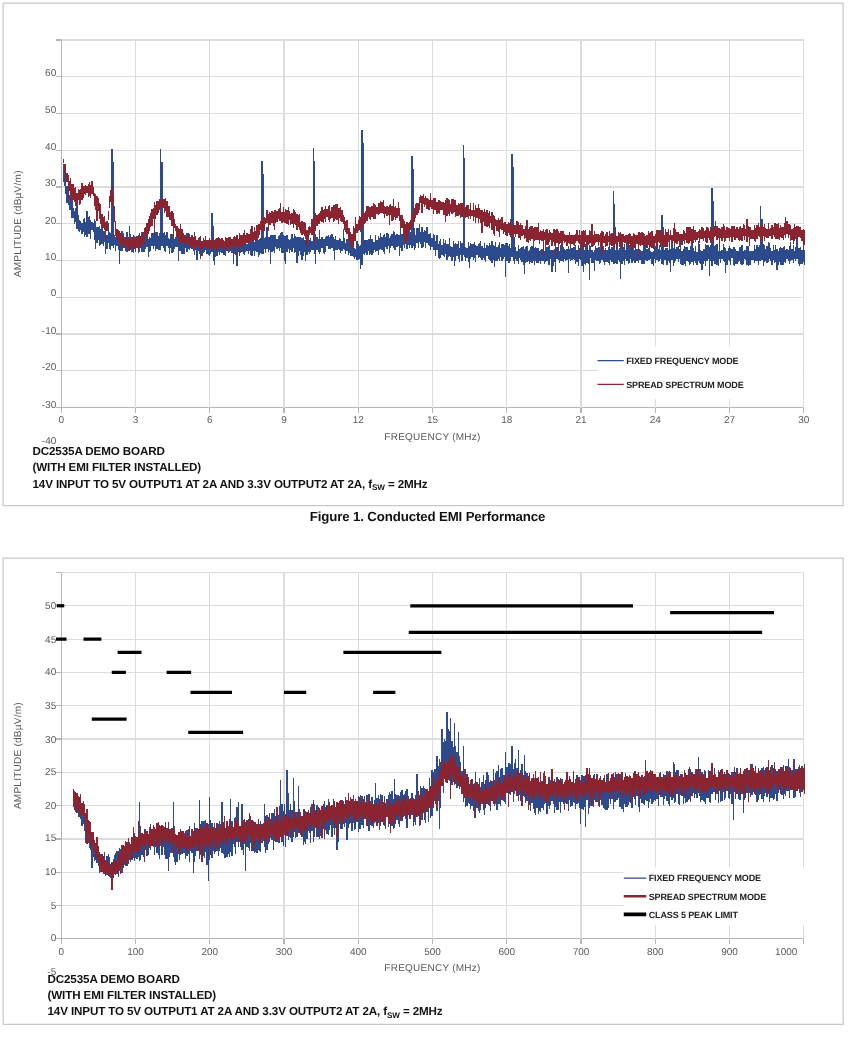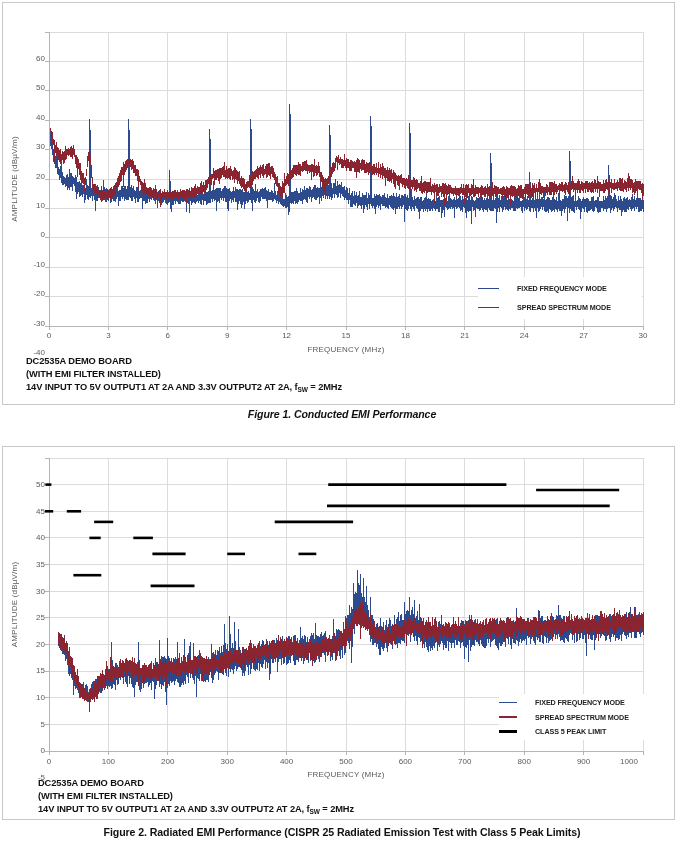--- a/index.html
+++ b/index.html
@@ -13,21 +13,21 @@
   .axis-title{position:absolute;font-size:8px;color:#595959;letter-spacing:0.2px;}
   .y-rot{transform:rotate(-90deg);transform-origin:0 0;text-align:center;height:12px;}
   .x-cent{text-align:center;}
   .annotation{position:absolute;font-size:11px;font-weight:bold;color:#111;
               line-height:15.5px;letter-spacing:-0.2px;}
   .legend{position:absolute;background:#ffffff;display:flex;flex-direction:column;
           justify-content:center;}
   .legend-row{display:flex;align-items:center;}
   .legend-line{display:inline-block;flex:0 0 auto;}
   .legend-label{font-size:7.2px;font-weight:bold;color:#222;letter-spacing:-0.1px;
-                margin-left:18px;white-space:nowrap;}
+                margin-left:2px;white-space:nowrap;}
   .c-blue{background:#2c4a8c;height:1.6px;width:21px;}
   .c-red{background:#8a2430;height:1.6px;width:21px;}
   .c-black{background:#000;height:2.6px;width:18px;}
   .notes{position:absolute;font-size:9.3px;font-weight:bold;color:#111;
          line-height:13.2px;letter-spacing:-0.1px;white-space:nowrap;}
   .sub{font-size:6.5px;vertical-align:-2px;}
   .caption{position:absolute;left:0;width:684px;text-align:center;font-size:10.6px;
            font-weight:bold;color:#111;letter-spacing:-0.1px;}
 </style>
 </head>
@@ -163,21 +163,21 @@
       <span class="legend-label">SPREAD SPECTRUM MODE</span>
     </div>
   </div>
 
   <div class="notes" style="left:26px;top:355px;">
     <div>DC2535A DEMO BOARD</div>
     <div>(WITH EMI FILTER INSTALLED)</div>
     <div><span>14V INPUT TO 5V OUTPUT1 AT 2A AND 3.3V OUTPUT2 AT 2A, f</span><span class="sub">SW</span><span> = 2MHz</span></div>
   </div>
 
-  <div class="caption" style="top:408px;font-style:italic;">Figure 1. Conducted EMI Performance</div>
+  <div class="caption" style="top:408px;">Figure 1. Conducted EMI Performance</div>
 
   <div class="figure-box" style="left:2px;top:446px;width:671px;height:372px;"></div>
 
 
   <div class="axis-title y-rot" style="left:10px;top:751px;width:293px;">AMPLITUDE (dBµV/m)</div>
 
   <div class="axis-title x-cent" style="left:49px;top:770px;width:594px;">FREQUENCY (MHz)</div>
 
   <div class="legend" style="left:499px;top:694px;width:146px;height:46px;">
     <div class="legend-row" style="height:14.5px;">
@@ -193,21 +193,20 @@
       <span class="legend-label">CLASS 5 PEAK LIMIT</span>
     </div>
   </div>
 
   <div class="notes" style="left:38px;top:777px;">
     <div>DC2535A DEMO BOARD</div>
     <div>(WITH EMI FILTER INSTALLED)</div>
     <div><span>14V INPUT TO 5V OUTPUT1  AT 2A AND 3.3V OUTPUT2 AT 2A, f</span><span class="sub">SW</span><span> = 2MHz</span></div>
   </div>
 
-  <div class="caption" style="top:826px;">Figure 2. Radiated EMI Performance (CISPR 25 Radiated Emission Test with Class 5 Peak Limits)</div>
 
 <div class="tick ytick" style="left: 21px; top: 27px;">60</div>
     <div class="tick ytick" style="left: 21px; top: 56.4px;">50</div>
     <div class="tick ytick" style="left: 21px; top: 85.8px;">40</div>
     <div class="tick ytick" style="left: 21px; top: 115.2px;">30</div>
     <div class="tick ytick" style="left: 21px; top: 144.6px;">20</div>
     <div class="tick ytick" style="left: 21px; top: 174px;">10</div>
     <div class="tick ytick" style="left: 21px; top: 203.4px;">0</div>
     <div class="tick ytick" style="left: 21px; top: 232.8px;">-10</div>
     <div class="tick ytick" style="left: 21px; top: 262.2px;">-20</div>

